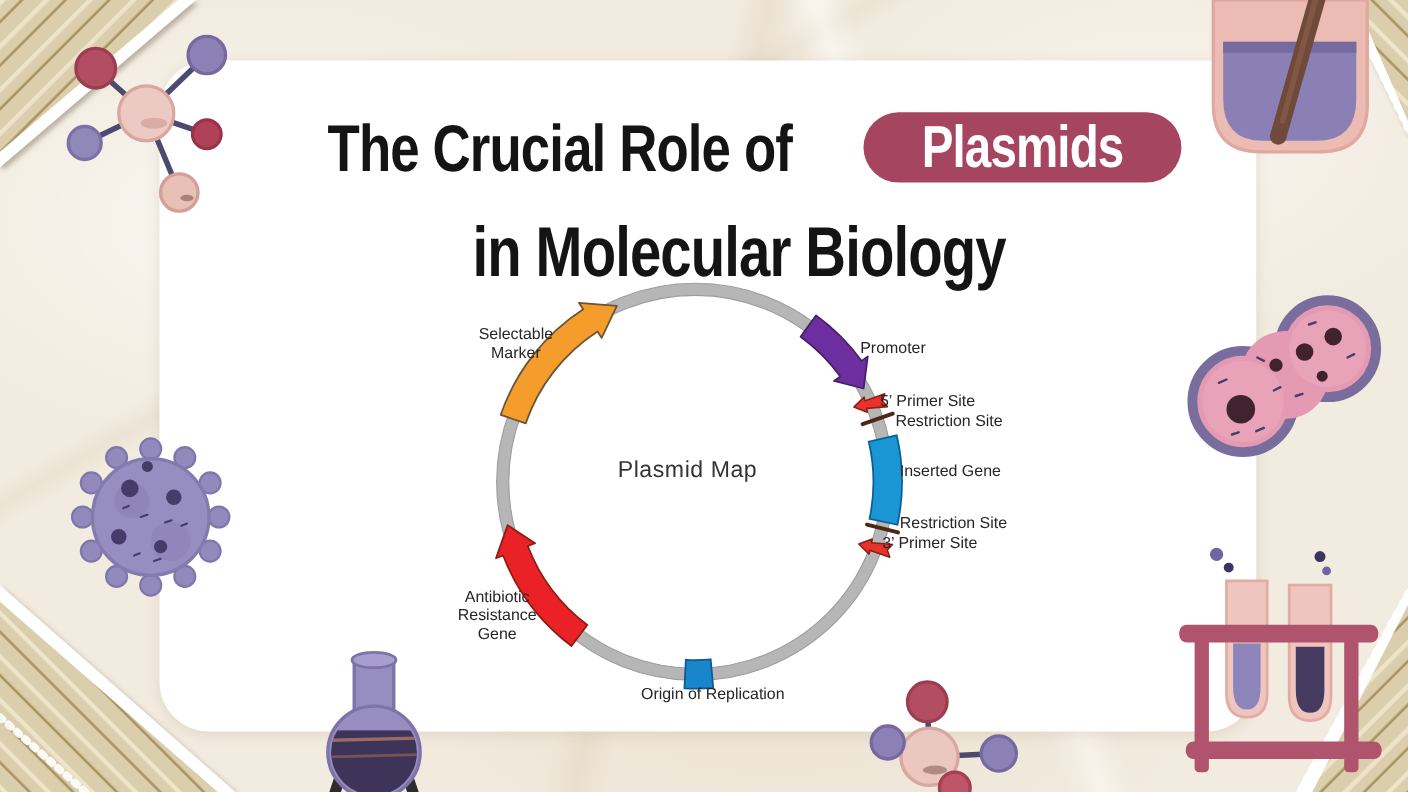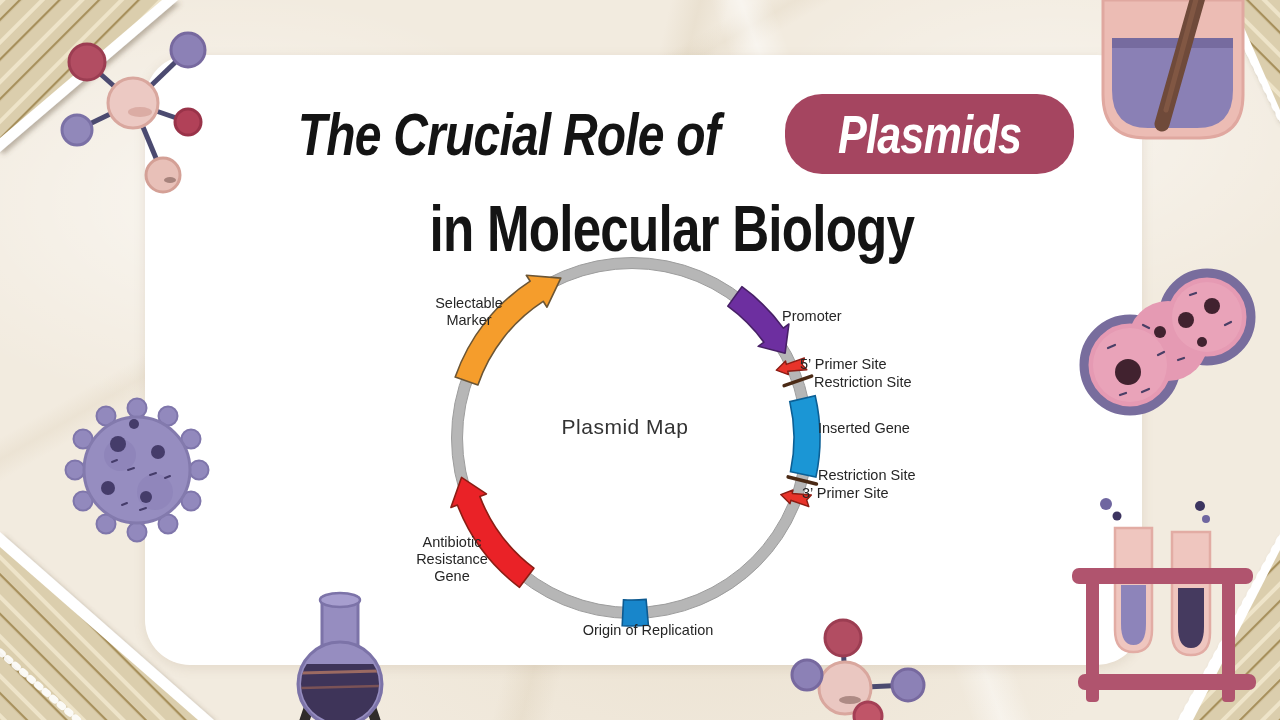--- a/index.html
+++ b/index.html
@@ -17,27 +17,27 @@
 
   #tape-svg,#plasmid-svg,#decor-svg{position:absolute;inset:0;width:1280px;height:720px;pointer-events:none;}
   #tape-svg{z-index:1;}
   #plasmid-svg{z-index:3;}
   #decor-svg{z-index:4;}
 
   .card{position:absolute;left:145px;top:55px;width:997px;height:610px;border-radius:45px;
     background:#ffffff;z-index:2;box-shadow:0 3px 12px rgba(140,115,80,.15);}
 
   .title-line1{position:absolute;left:145px;top:94px;width:997px;height:80px;z-index:5;
-    display:flex;justify-content:center;align-items:center;gap:12px;transform:translateX(16px);font-style:italic;}
+    display:flex;justify-content:center;align-items:center;gap:12px;transform:translateX(16px);}
   .title-line2{position:absolute;left:145px;top:192px;width:997px;z-index:5;text-align:center;
     transform:translateX(28px);}
   .t-text{font-size:60px;font-weight:700;color:#141414;letter-spacing:-1px;white-space:nowrap;}
   .t-text2{font-size:64px;font-weight:700;color:#141414;letter-spacing:-1px;white-space:nowrap;}
   .cond{display:inline-block;transform:scaleX(.8);transform-origin:50% 50%;}
-  .pill{height:80px;border-radius:37px;padding:0 30px;display:flex;align-items:center;justify-content:center;
+  .pill{height:64px;border-radius:37px;padding:0 30px;display:flex;align-items:center;justify-content:center;
     background:#a54560;}
   .pill .p-text{font-size:54px;font-weight:700;color:#ffffff;letter-spacing:-1px;white-space:nowrap;}
 
   .dlabel{font-family:"Liberation Sans",sans-serif;font-size:14.5px;fill:#262626;}
   .center-label{font-family:"Liberation Sans",sans-serif;font-size:21px;fill:#333333;letter-spacing:.5px;}
 </style>
 </head>
 <body>
 
 <div class="paper"></div>

